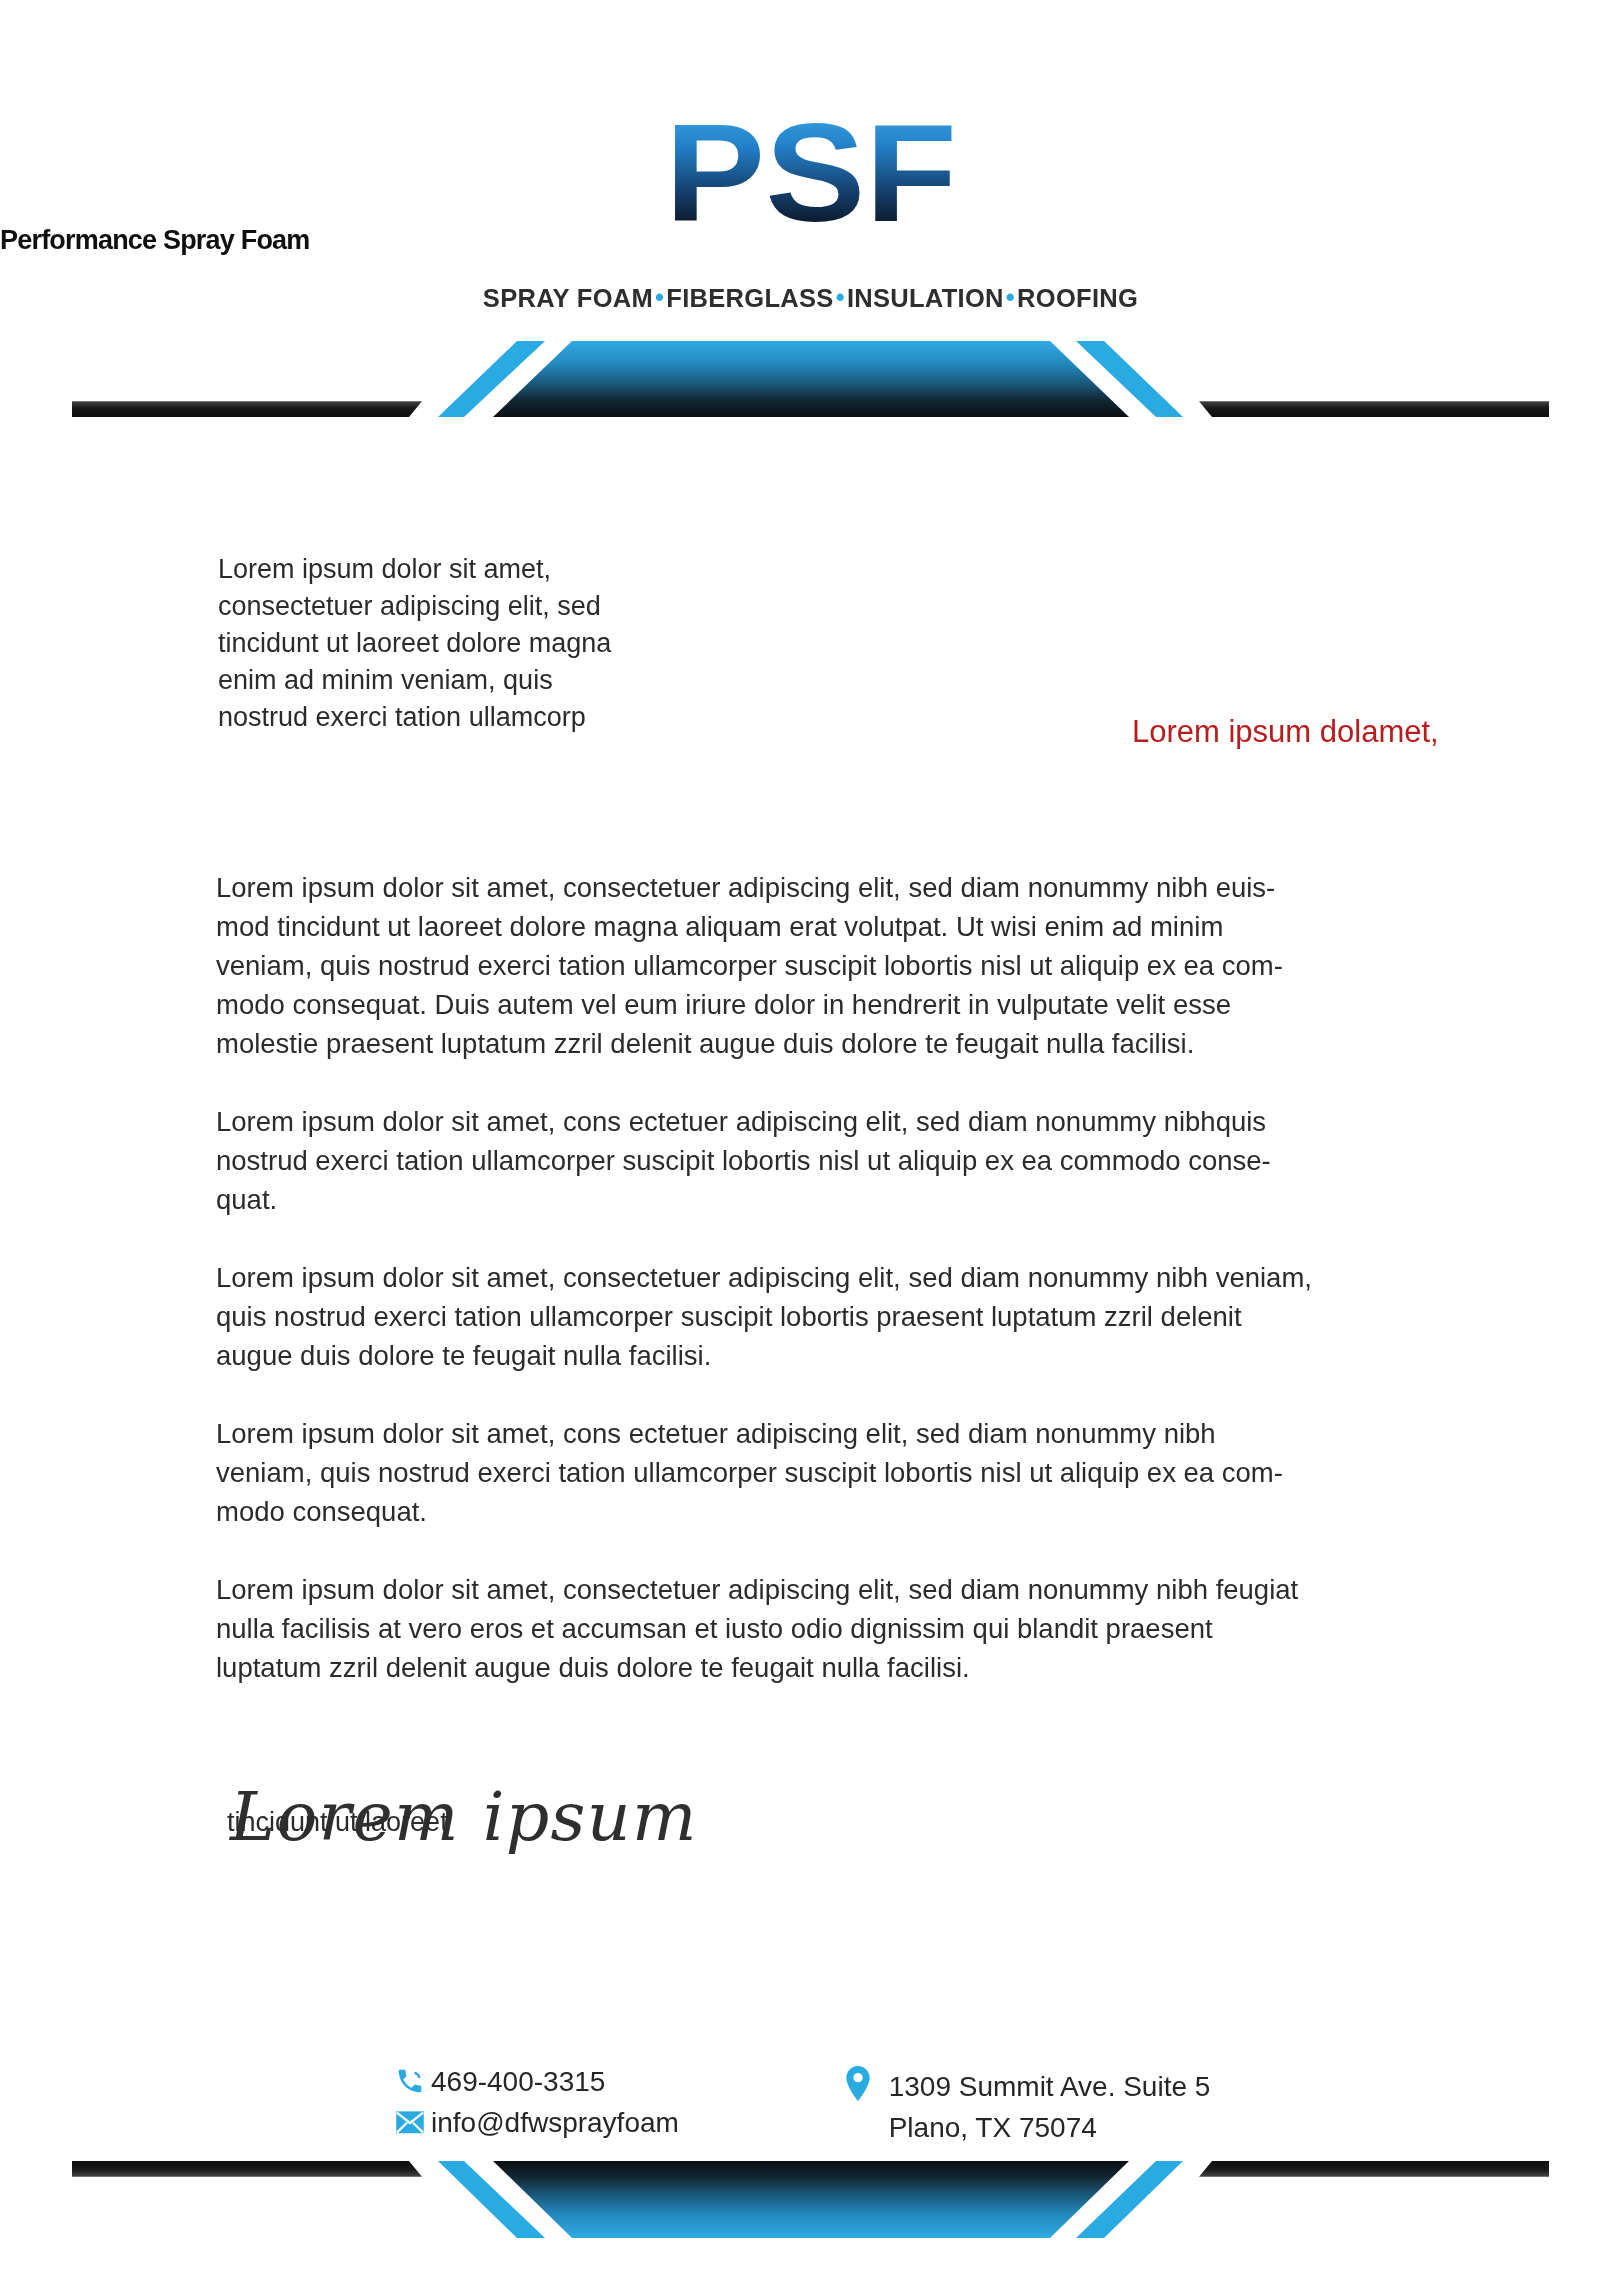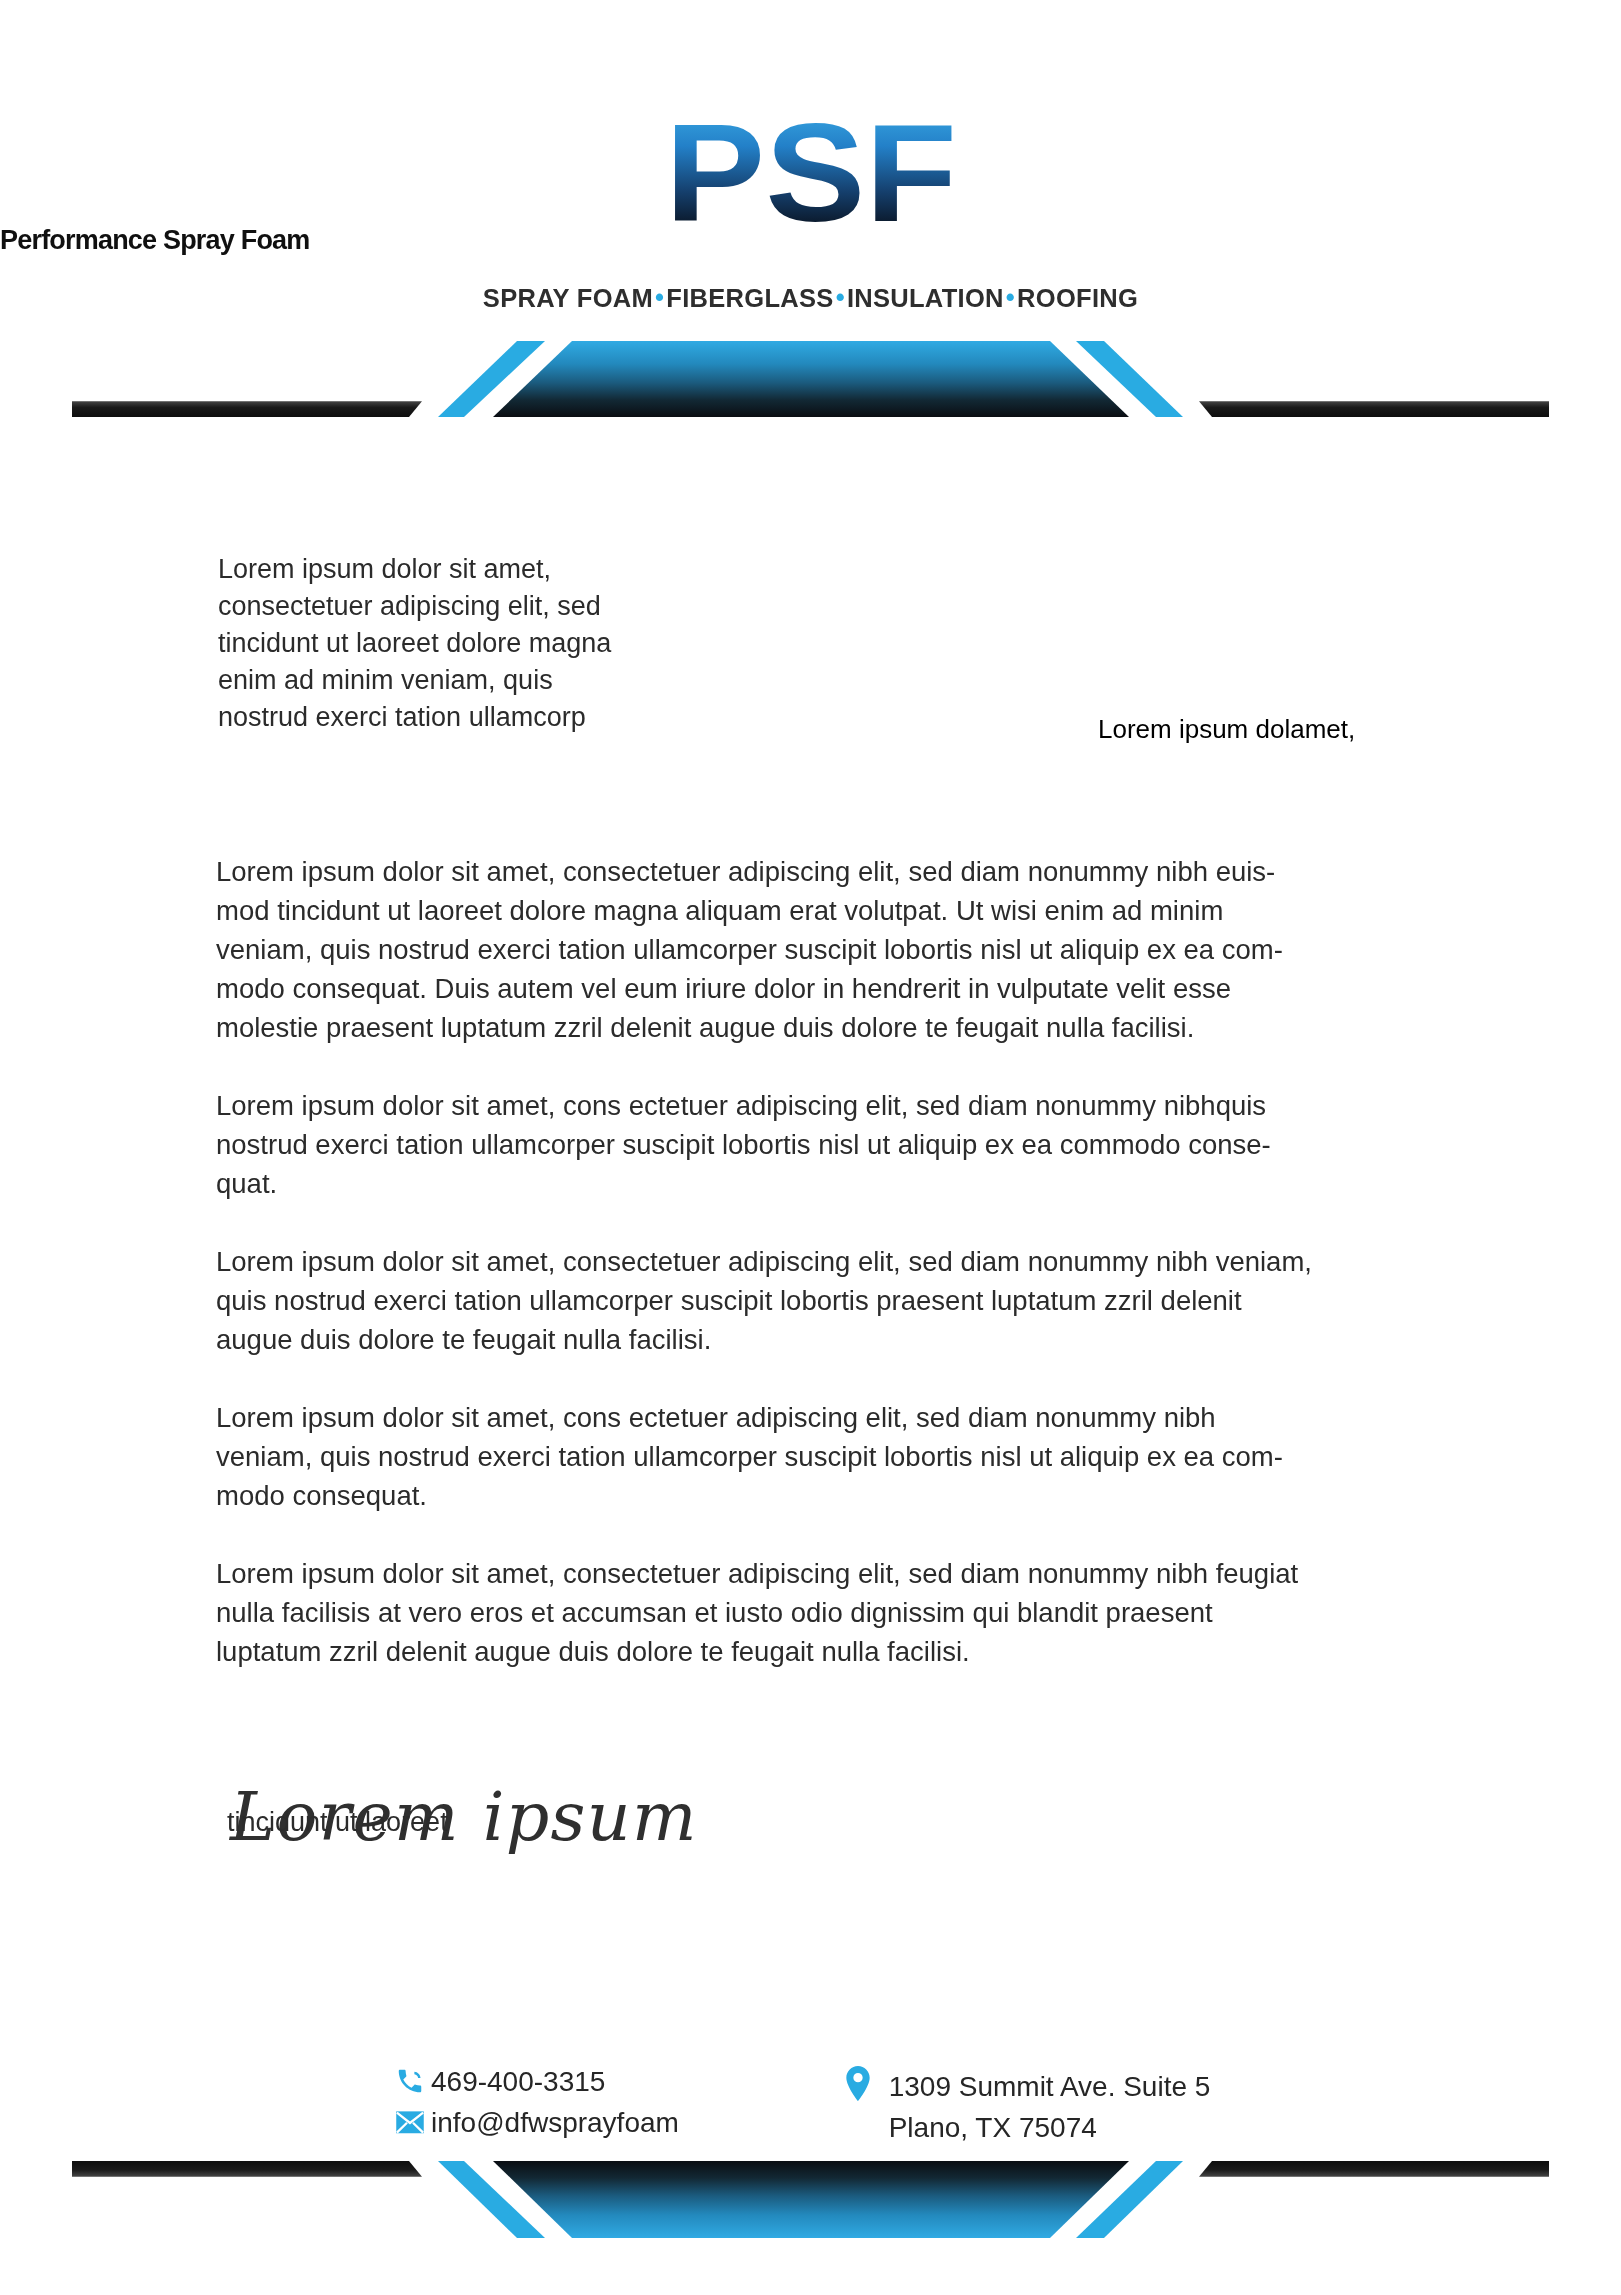--- a/index.html
+++ b/index.html
@@ -55,23 +55,23 @@
   .band-top .stripe-left{clip-path:polygon(79px 0,107px 0,26px 100%,0 100%);}
   .band-top .stripe-right{clip-path:polygon(0 0,28px 0,107px 100%,80px 100%);}
   .band-bottom .stripe-left{clip-path:polygon(0 0,26px 0,107px 100%,79px 100%);}
   .band-bottom .stripe-right{clip-path:polygon(80px 0,107px 0,28px 100%,0 100%);}
 
   
   .sender-block{
     left:218px;top:551px;width:536px;
     font-size:27px;line-height:37px;white-space:pre-line;color:#2b2b2b;
   }
-  .salutation{left:1098px;top:714px;font-size:26px;white-space:nowrap;color:#000000;}
+  .salutation{left:1132px;top:714px;font-size:31px;white-space:nowrap;color:#b91c1c;}
   .paragraphs{left:216px;top:852px;width:1282px;font-size:27.5px;line-height:39px;color:#2b2b2b;}
-  .paragraphs p{margin:0 0 39px 0;white-space:pre-line;}
+  .paragraphs p{margin:16px 0 39px 0;white-space:pre-line;}
 
   .signature-name{
     left:230px;top:1777px;
     font-family:"DejaVu Serif",serif;font-style:italic;
     font-size:68px;color:#2f2f2f;letter-spacing:1.3px;text-align:center;
   }
   .signature-title{left:227px;top:1807px;font-size:27px;color:#2b2b2b;}
 
   
   .contact-left{left:395px;top:2066px;display:flex;flex-direction:column;gap:6.5px;}

